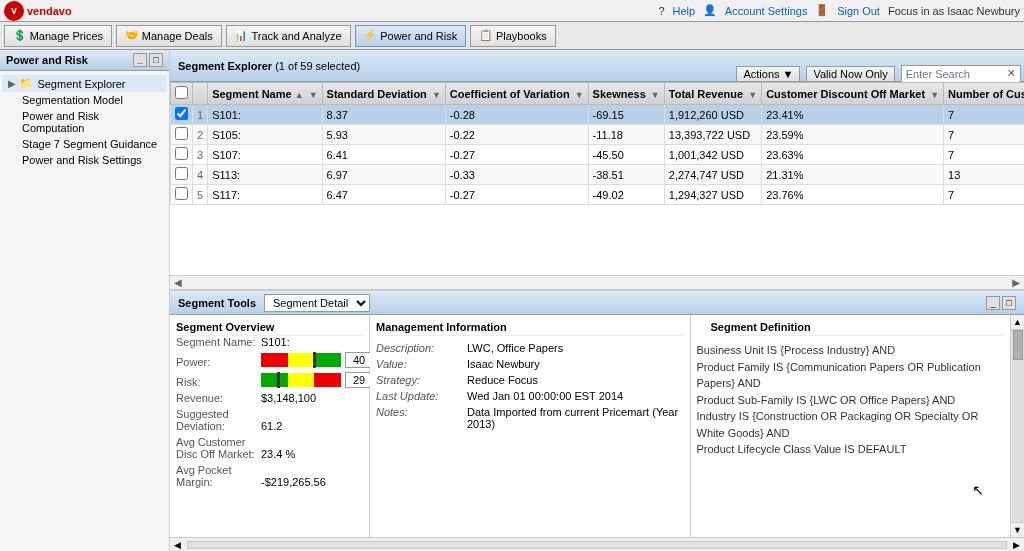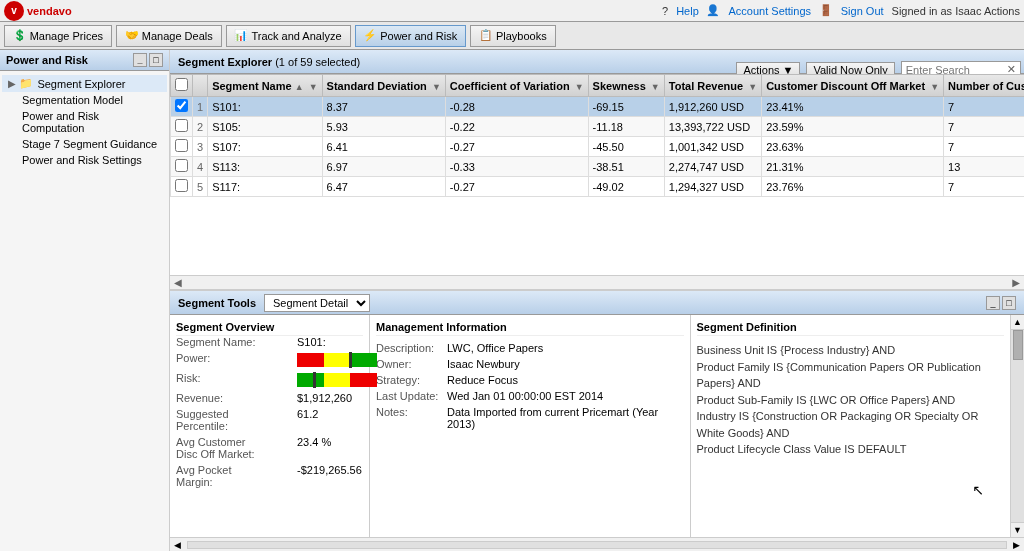--- a/index.html
+++ b/index.html
@@ -29,21 +29,21 @@
     .sidebar-item { padding: 2px 6px; cursor: pointer; display: flex; align-items: center; gap: 4px; }
     .sidebar-item.active { background: #dce9f7; }
     .sidebar-item .tree-icon { color: #666; font-size: 10px; }
     .sidebar-item .folder-icon { color: #f0a020; }
     
     
     .content-area { flex: 1; display: flex; flex-direction: column; overflow: hidden; }
     
     
     .segment-explorer { background: white; border-bottom: 1px solid #ccc; flex: 1; display: flex; flex-direction: column; min-height: 0; }
-    .panel-header { background: linear-gradient(to bottom, #dce9f7, #b8cfe8); border-bottom: 1px solid #999; padding: 3px 8px; display: flex; align-items: center; justify-content: space-between; height: 24px; }
+    .panel-header { background: linear-gradient(to bottom, #dce9f7, #b8cfe8); border-bottom: 1px solid #999; padding: 3px 8px; display: flex; align-items: center; justify-content: space-between; height: 32px; }
     .panel-header-right { display: flex; align-items: center; gap: 6px; margin-top: 16px; }
     .valid-now-btn { background: linear-gradient(to bottom, #f5f5f5, #e0e0e0); border: 1px solid #999; padding: 1px 6px; cursor: pointer; font-size: 10px; }
     .search-box { border: 1px solid #999; padding: 1px 4px; width: 120px; height: 18px; background: white; }
     .search-clear { cursor: pointer; color: #666; margin-left: -20px; }
     .actions-btn { background: linear-gradient(to bottom, #f5f5f5, #e0e0e0); border: 1px solid #999; padding: 1px 6px; cursor: pointer; display: flex; align-items: center; gap: 3px; }
     
     
     .table-container { overflow: auto; flex: 1; }
     table { width: 100%; border-collapse: collapse; min-width: 800px; }
     thead tr { background: linear-gradient(to bottom, #e8e8e8, #d0d0d0); }
@@ -65,41 +65,41 @@
     .segment-tools { background: white; border-top: 1px solid #ccc; height: 270px; display: flex; flex-direction: column; }
     .tools-header { background: linear-gradient(to bottom, #dce9f7, #b8cfe8); border-bottom: 1px solid #999; padding: 3px 8px; display: flex; align-items: center; gap: 8px; height: 24px; }
     .tools-header-title { font-weight: bold; }
     .tools-dropdown { border: 1px solid #999; padding: 1px 4px; background: white; cursor: pointer; font-size: 11px; }
     .tools-header-right { margin-left: auto; display: flex; gap: 2px; }
     .tools-content { display: flex; flex: 1; overflow: hidden; }
     
     
     .segment-overview { width: 200px; border-right: 1px solid #ccc; padding: 6px; background: white; }
     .overview-title { font-weight: bold; border-bottom: 1px solid #eee; padding-bottom: 2px; }
-    .overview-row { display: flex; margin-bottom: 4px; align-items: flex-start; gap: 36px; }
+    .overview-row { display: flex; margin-bottom: 4px; align-items: flex-end; }
     .overview-label { width: 85px; color: #555; flex-shrink: 0; }
     .overview-value { flex: 1; font-weight: normal; }
     .power-bar { display: flex; align-items: center; gap: 4px; }
     .bar-container { width: 80px; height: 14px; position: relative; display: flex; }
     .bar-red { background: #e00; flex: 1; height: 100%; }
     .bar-yellow { background: #ff0; flex: 1; height: 100%; }
     .bar-green { background: #0a0; flex: 1; height: 100%; }
     .bar-thumb { position: absolute; width: 3px; height: 16px; background: #333; top: -1px; cursor: pointer; }
     .bar-input { width: 28px; border: 1px solid #999; text-align: center; height: 16px; }
     
     
     .mgmt-info { flex: 1; border-right: 1px solid #ccc; padding: 6px; background: white; }
     .mgmt-title { font-weight: bold; margin-bottom: 6px; border-bottom: 1px solid #eee; padding-bottom: 2px; }
     .mgmt-row { display: flex; margin-bottom: 4px; }
-    .mgmt-label { width: 71px; color: #555; flex-shrink: 0; }
-    .mgmt-value { flex: 1; }
+    .mgmt-label { width: 71px; color: #555; flex-shrink: 0; font-style: italic; }
+    .mgmt-value { flex: 1; margin-left: 20px; }
     
     
     .seg-definition { flex: 1; padding: 6px; background: white; overflow-y: auto; }
-    .seg-def-title { font-weight: bold; margin-bottom: 6px; border-bottom: 1px solid #eee; padding-bottom: 2px; }
+    .seg-def-title { font-weight: bold; margin-bottom: 6px; border-bottom: 1px solid #eee; padding-bottom: 2px; margin-left: 14px; }
     .seg-def-text { line-height: 1.5; color: #333; }
     
     
     .right-scroll { width: 14px; background: #f0f0f0; border-left: 1px solid #ccc; display: flex; flex-direction: column; }
     .scroll-up { cursor: pointer; text-align: center; padding: 2px; border-bottom: 1px solid #ccc; font-size: 9px; }
     .scroll-track { flex: 1; background: #e0e0e0; position: relative; }
     .scroll-thumb { width: 10px; height: 30px; background: #b0b0b0; margin: 0 2px; position: absolute; top: 0; border: 1px solid #999; }
     .scroll-down { cursor: pointer; text-align: center; padding: 2px; border-top: 1px solid #ccc; font-size: 9px; }
     
     
@@ -116,21 +116,21 @@
     <div class="logo-icon">v</div>
     <span>vendavo</span>
   </div>
   <div class="top-right">
     <span>?</span>
     <a href="#">Help</a>
     <span>👤</span>
     <a href="#">Account Settings</a>
     <span>🚪</span>
     <a href="#">Sign Out</a>
-    <span style="color:#333;">Signed in as Isaac Actions</span>
+    <span style="color:#333;">Focus in as Isaac Newbury</span>
   </div>
 </div>
 
 <div class="toolbar">
   <button class="toolbar-btn">
     <span>💲</span>
     <span>Manage Prices</span>
   </button>
   <button class="toolbar-btn">
     <span>🤝</span>
@@ -365,25 +365,25 @@
                 <div class="bar-yellow" style="flex:1;"></div>
                 <div class="bar-red" style="flex:1;"></div>
                 <div class="bar-thumb" style="left:16px;"></div>
               </div>
               <input type="text" class="bar-input" value="29" style="">
             </div>
           </div>
 
           <div class="overview-row">
             <span class="overview-label">Revenue:</span>
-            <span class="overview-value">$1,912,260</span>
-          </div>
-
-          <div class="overview-row">
-            <span class="overview-label">Suggested Percentile:</span>
+            <span class="overview-value">$3,148,100</span>
+          </div>
+
+          <div class="overview-row">
+            <span class="overview-label">Suggested Deviation:</span>
             <span class="overview-value">61.2</span>
           </div>
 
           <div class="overview-row">
             <span class="overview-label">Avg Customer Disc Off Market:</span>
             <span class="overview-value">
               <span>23.4</span>
               <span>%</span>
             </span>
           </div>
@@ -395,21 +395,21 @@
         </div>
 
         <div class="mgmt-info">
           <div class="mgmt-title">Management Information</div>
 
           <div class="mgmt-row">
             <span class="mgmt-label">Description:</span>
             <span class="mgmt-value">LWC, Office Papers</span>
           </div>
           <div class="mgmt-row">
-            <span class="mgmt-label">Owner:</span>
+            <span class="mgmt-label">Value:</span>
             <span class="mgmt-value">Isaac Newbury</span>
           </div>
           <div class="mgmt-row">
             <span class="mgmt-label">Strategy:</span>
             <span class="mgmt-value">Reduce Focus</span>
           </div>
           <div class="mgmt-row">
             <span class="mgmt-label">Last Update:</span>
             <span class="mgmt-value">Wed Jan 01 00:00:00 EST 2014</span>
           </div>

